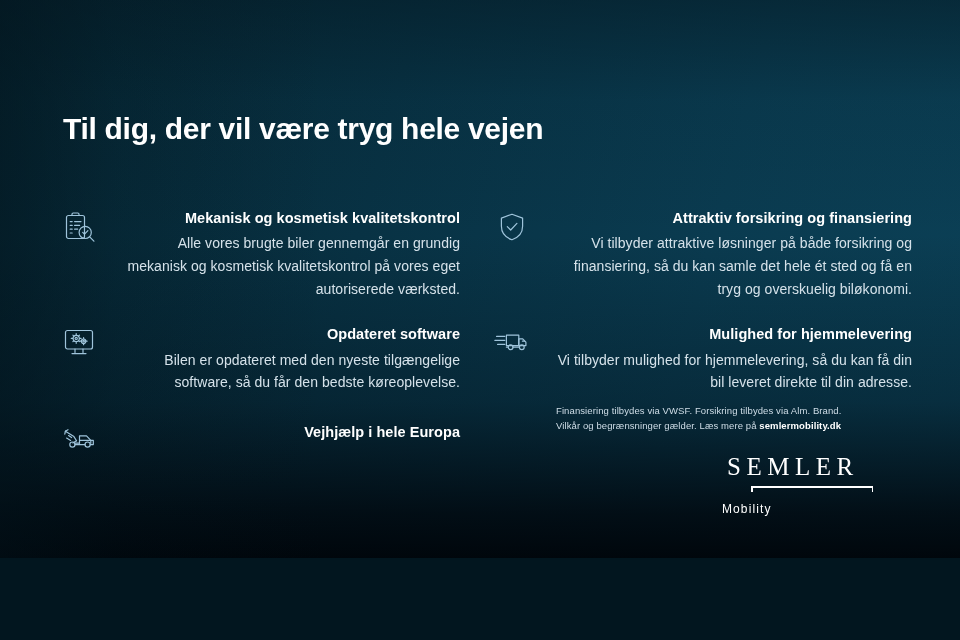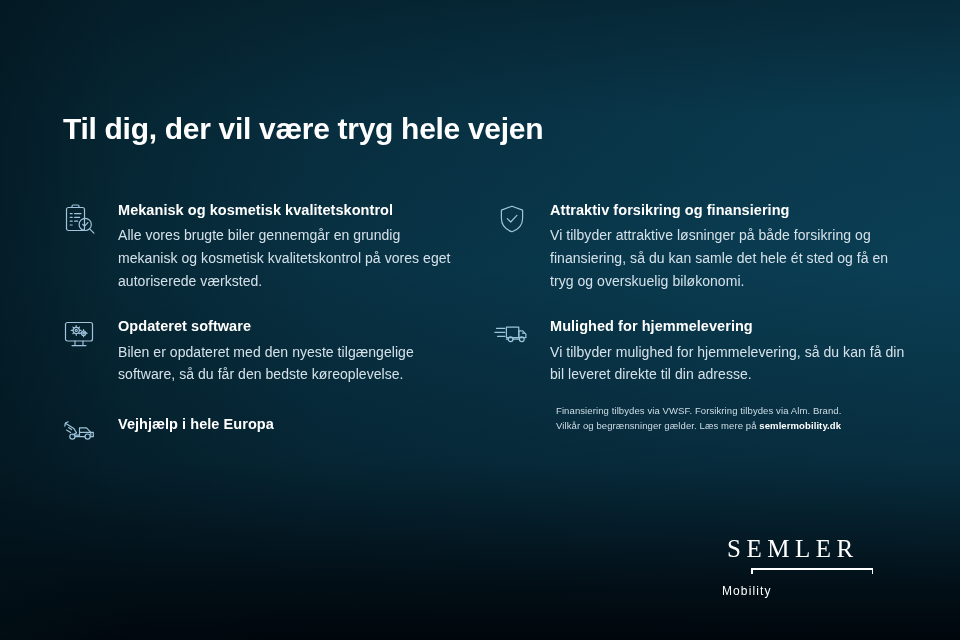--- a/index.html
+++ b/index.html
@@ -8,21 +8,21 @@
     background: #02161f;
   }
   body {
     font-family: "Liberation Sans", sans-serif;
     -webkit-font-smoothing: antialiased;
   }
 
   .slide {
     position: relative;
     width: 960px;
-    height: 640px;
+    height: 558px;
     overflow: hidden;
     background: #0c4a6e;
   }
 
   
   .bg-base {
     position: absolute;
     inset: 0;
     background: linear-gradient(105deg, #062734 0%, #083244 38%, #0a3b50 70%, #0b4056 100%);
   }
@@ -60,21 +60,22 @@
     font-weight: bold;
     letter-spacing: -0.3px;
     color: #ffffff;
     margin: 0;
     white-space: nowrap;
   }
 
   
   .col {
     position: absolute;
-    top: 200px;
+    top: 208px;
+    text-align: right;
   }
   .col-left  { left: 60px;  width: 400px; }
   .col-right { left: 492px; width: 420px; }
 
   .feature {
     position: relative;
     padding-left: 58px;
     margin-bottom: 22px;
   }
 

